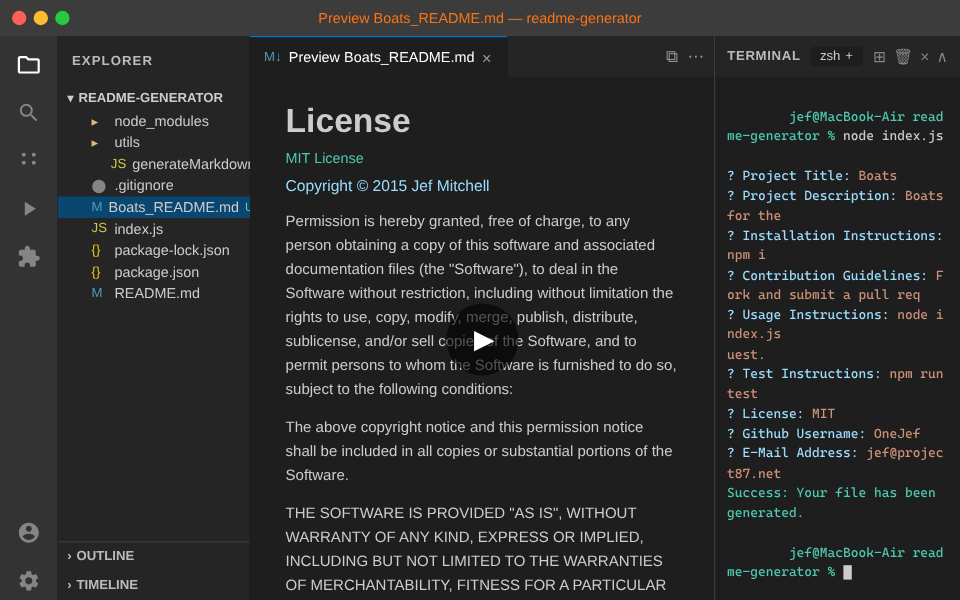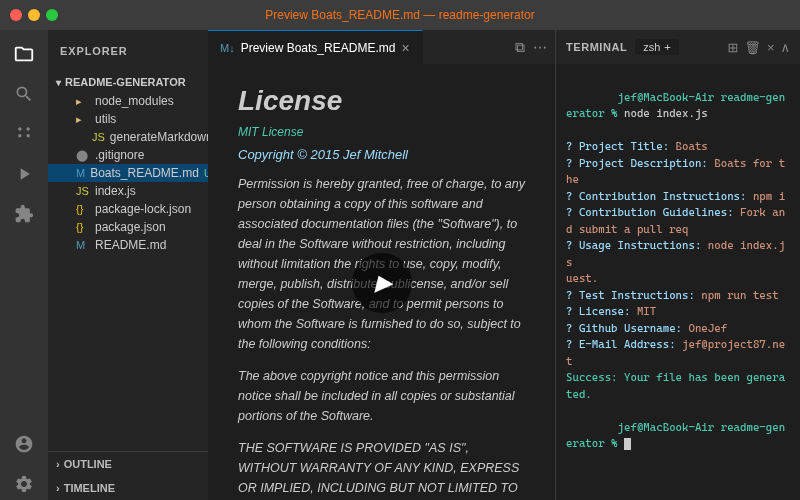--- a/index.html
+++ b/index.html
@@ -53,36 +53,36 @@
     
     #editor-area { flex: 1; display: flex; flex-direction: column; overflow: hidden; }
     #tab-bar { background: #252526; height: 35px; display: flex; align-items: stretch; border-bottom: 1px solid #1e1e1e; }
     .tab { padding: 0 12px; display: flex; align-items: center; gap: 6px; font-size: 12px; color: #969696; cursor: pointer; border-right: 1px solid #1e1e1e; white-space: nowrap; }
     .tab.active { background: #1e1e1e; color: #ffffff; border-top: 1px solid #007acc; }
     .tab-close { font-size: 14px; color: #969696; line-height: 1; }
     .tab-actions { margin-left: auto; display: flex; align-items: center; padding-right: 8px; gap: 8px; color: #969696; }
     .tab-actions span { cursor: pointer; font-size: 14px; }
 
     
-    #editor-content { flex: 1; background: #1e1e1e; overflow: hidden; padding: 20px 30px; position: relative; font-style: italic; }
+    #editor-content { flex: 1; background: #1e1e1e; overflow: hidden; padding: 20px 30px; position: relative; }
     #editor-content h1 { font-size: 28px; font-weight: 700; color: #cccccc; margin-bottom: 8px; }
     #editor-content a { color: #4ec9b0; text-decoration: none; }
     #editor-content p.copyright { color: #9cdcfe; margin-bottom: 12px; font-size: 13px; }
     #editor-content p.body-text { color: #cccccc; font-size: 12.5px; line-height: 1.6; margin-bottom: 12px; }
 
     
     #play-overlay {
       position: absolute; top: 50%; left: 50%; transform: translate(-50%, -50%);
       width: 60px; height: 60px; background: rgba(0,0,0,0.6); border-radius: 50%;
       display: flex; align-items: center; justify-content: center; cursor: pointer;
     }
     #play-overlay::after { content: '▶'; font-size: 22px; color: white; margin-left: 4px; }
 
     
-    #terminal-panel { width: 245px; background: #1e1e1e; border-left: 1px solid #3c3c3c; display: flex; flex-direction: column; flex-shrink: 0; }
+    #terminal-panel { width: 205px; background: #1e1e1e; border-left: 1px solid #3c3c3c; display: flex; flex-direction: column; flex-shrink: 0; }
     #terminal-header { background: #252526; height: 35px; display: flex; align-items: center; padding: 0 10px; gap: 8px; border-bottom: 1px solid #1e1e1e; }
     #terminal-title { font-size: 11px; color: #bbbbbb; font-weight: 600; text-transform: uppercase; letter-spacing: 0.05em; }
     #terminal-controls { margin-left: auto; display: flex; align-items: center; gap: 6px; color: #858585; font-size: 13px; }
     #terminal-controls span { cursor: pointer; }
     #terminal-tab { background: #1e1e1e; padding: 2px 8px; border-radius: 3px; font-size: 11px; color: #cccccc; display: flex; align-items: center; gap: 4px; }
     #terminal-body { flex: 1; padding: 8px 10px; font-family: 'SF Mono', 'Cascadia Code', monospace; font-size: 11px; line-height: 1.5; overflow-y: auto; }
     .term-line { white-space: pre-wrap; word-break: break-all; }
     .term-prompt { color: #4ec9b0; }
     .term-cmd { color: #cccccc; }
     .term-label { color: #9cdcfe; }
@@ -251,21 +251,21 @@
         <span title="Close panel">×</span>
         <span title="Collapse">∧</span>
       </div>
     </div>
     <div id="terminal-body">
       <div class="term-line">
         <span class="term-prompt">jef@MacBook-Air readme-generator % </span><span class="term-cmd">node index.js</span>
       </div>
       <div class="term-line"><span class="term-label">? Project Title: </span><span class="term-value">Boats</span></div>
       <div class="term-line"><span class="term-label">? Project Description: </span><span class="term-value">Boats for the</span></div>
-      <div class="term-line"><span class="term-label">? Contribution Instructions: </span><span class="term-value">npm i</span></div>
+      <div class="term-line"><span class="term-label">? Installation Instructions: </span><span class="term-value">npm i</span></div>
       <div class="term-line"><span class="term-label">? Contribution Guidelines: </span><span class="term-value">Fork and submit a pull req</span></div>
       <div class="term-line"><span class="term-label">? Usage Instructions: </span><span class="term-value">node index.js</span></div>
       <div class="term-line"><span class="term-value">uest.</span></div>
       <div class="term-line"><span class="term-label">? Test Instructions: </span><span class="term-value">npm run test</span></div>
       <div class="term-line"><span class="term-label">? License: </span><span class="term-value">MIT</span></div>
       <div class="term-line"><span class="term-label">? Github Username: </span><span class="term-value">OneJef</span></div>
       <div class="term-line"><span class="term-label">? E-Mail Address: </span><span class="term-value">jef@project87.net</span></div>
       <div class="term-line"><span class="term-success">Success: Your file has been generated.</span></div>
       <div class="term-line">
         <span class="term-prompt">jef@MacBook-Air readme-generator % </span><span class="term-cursor"></span>

